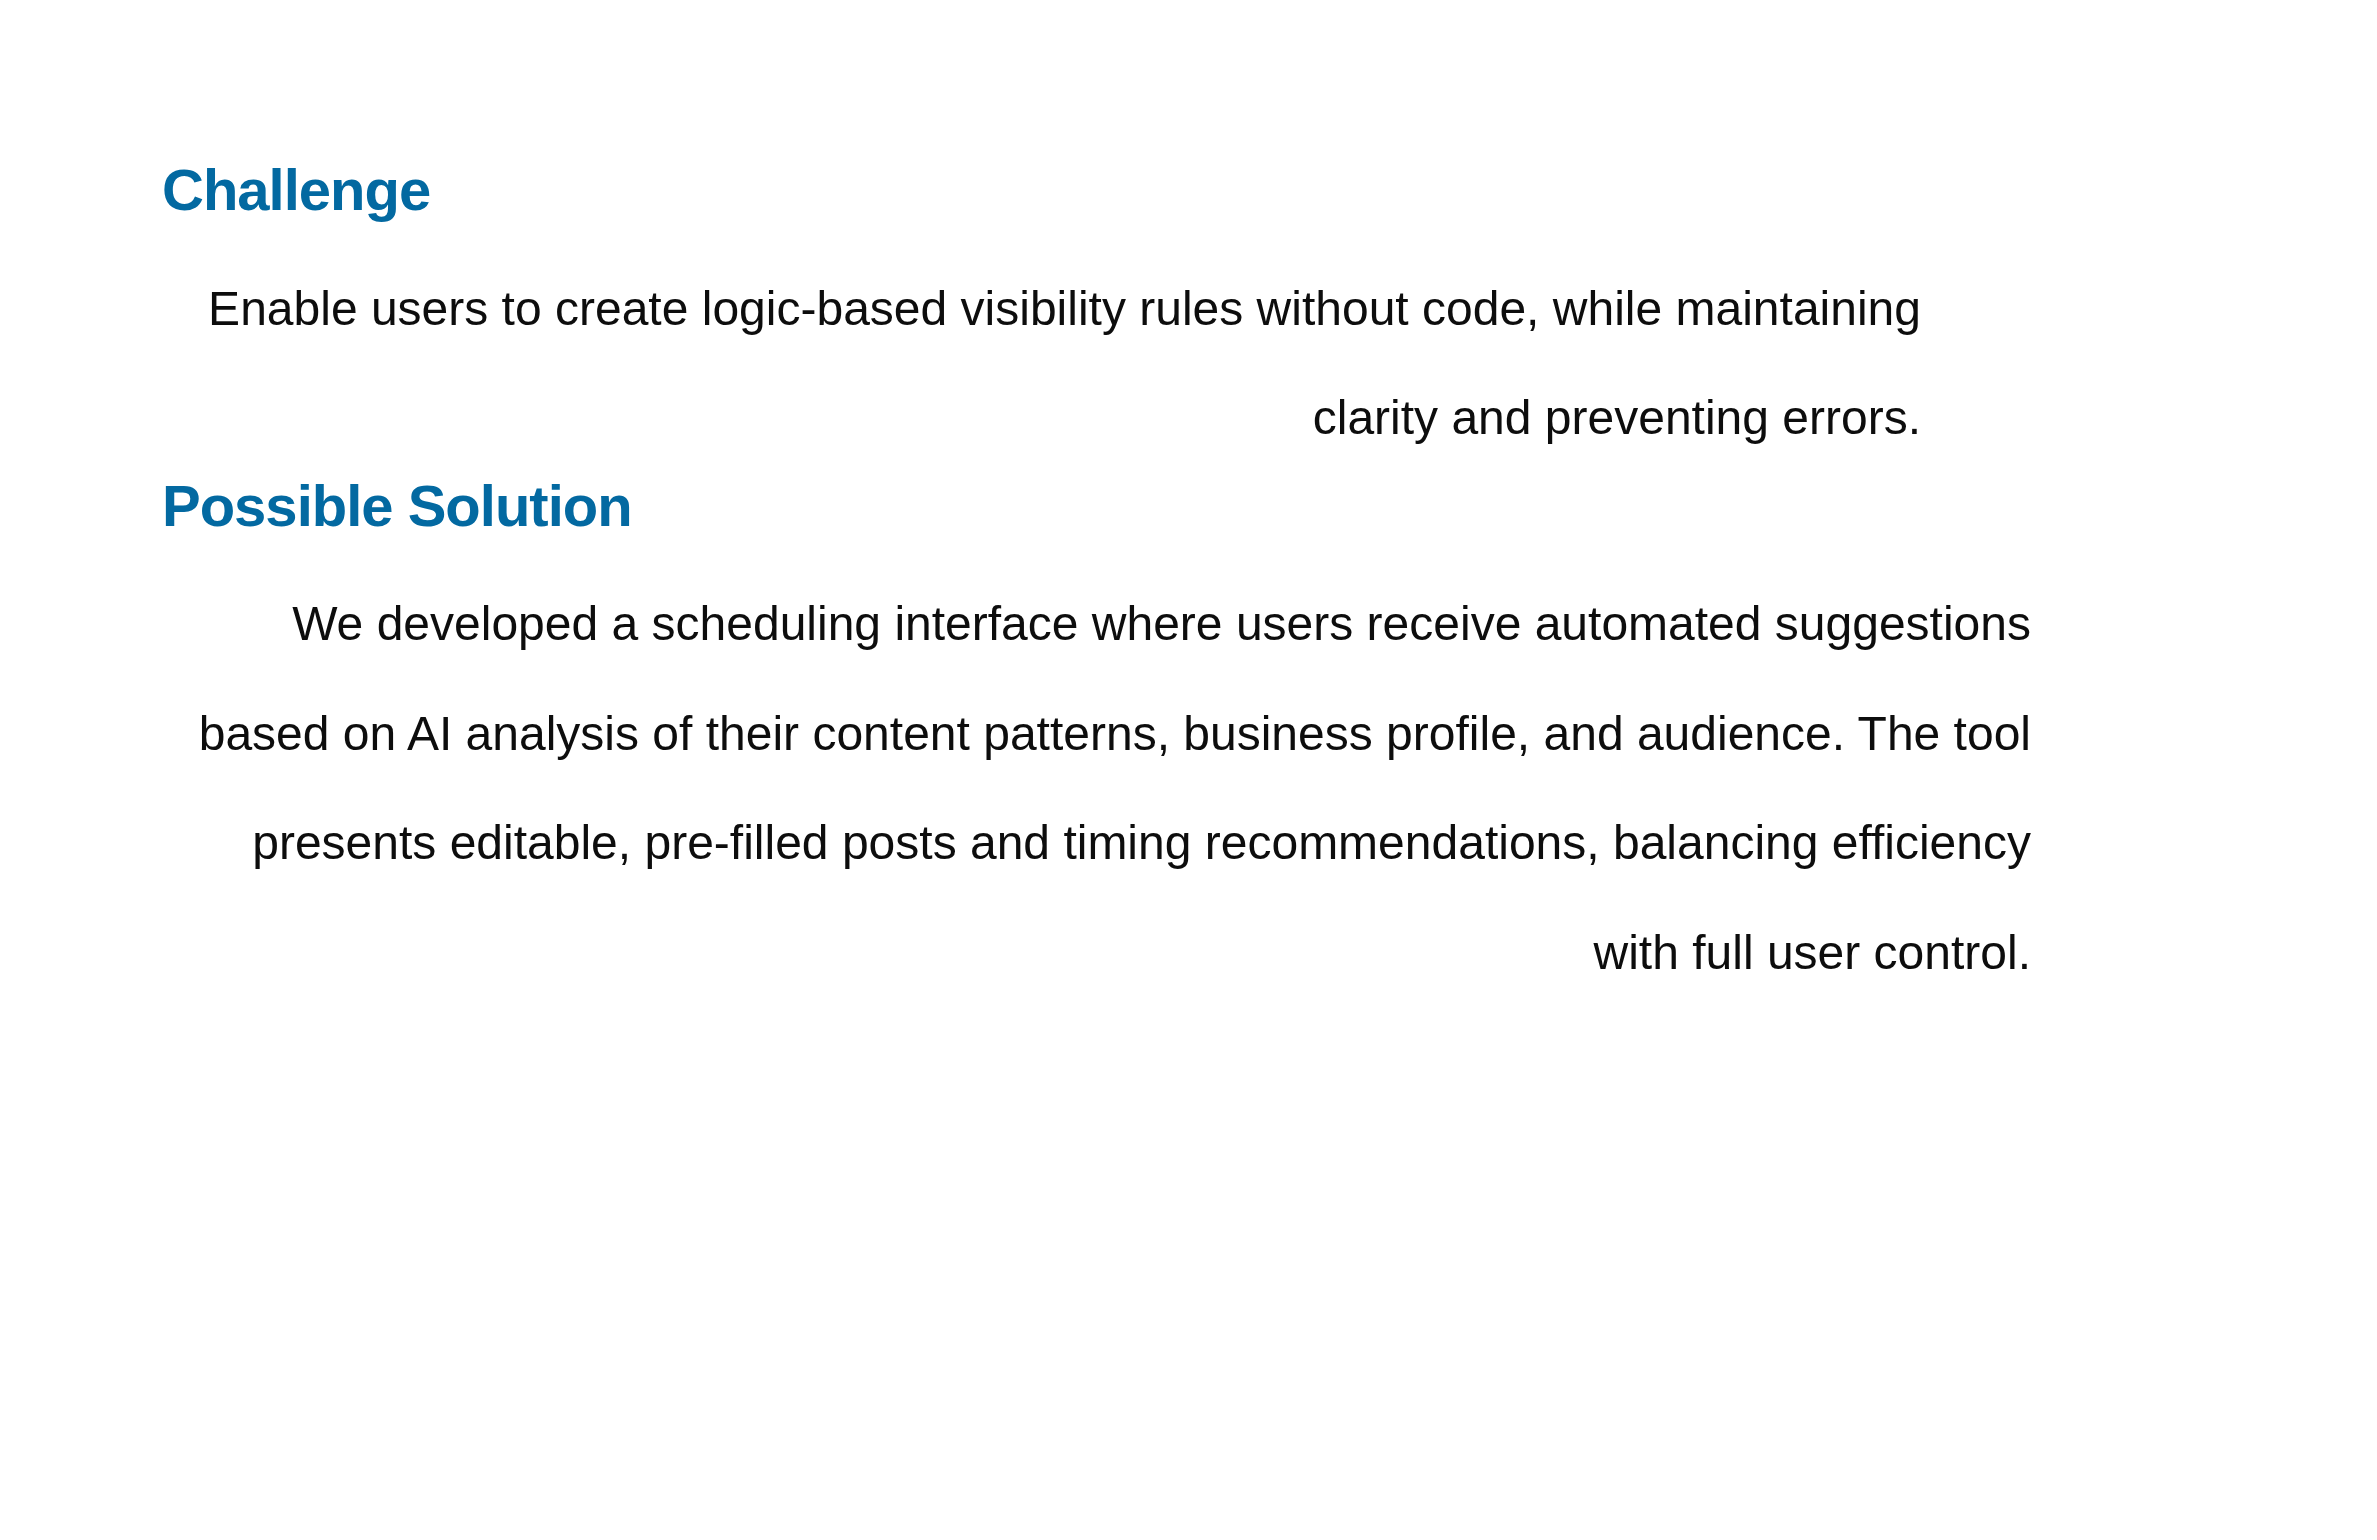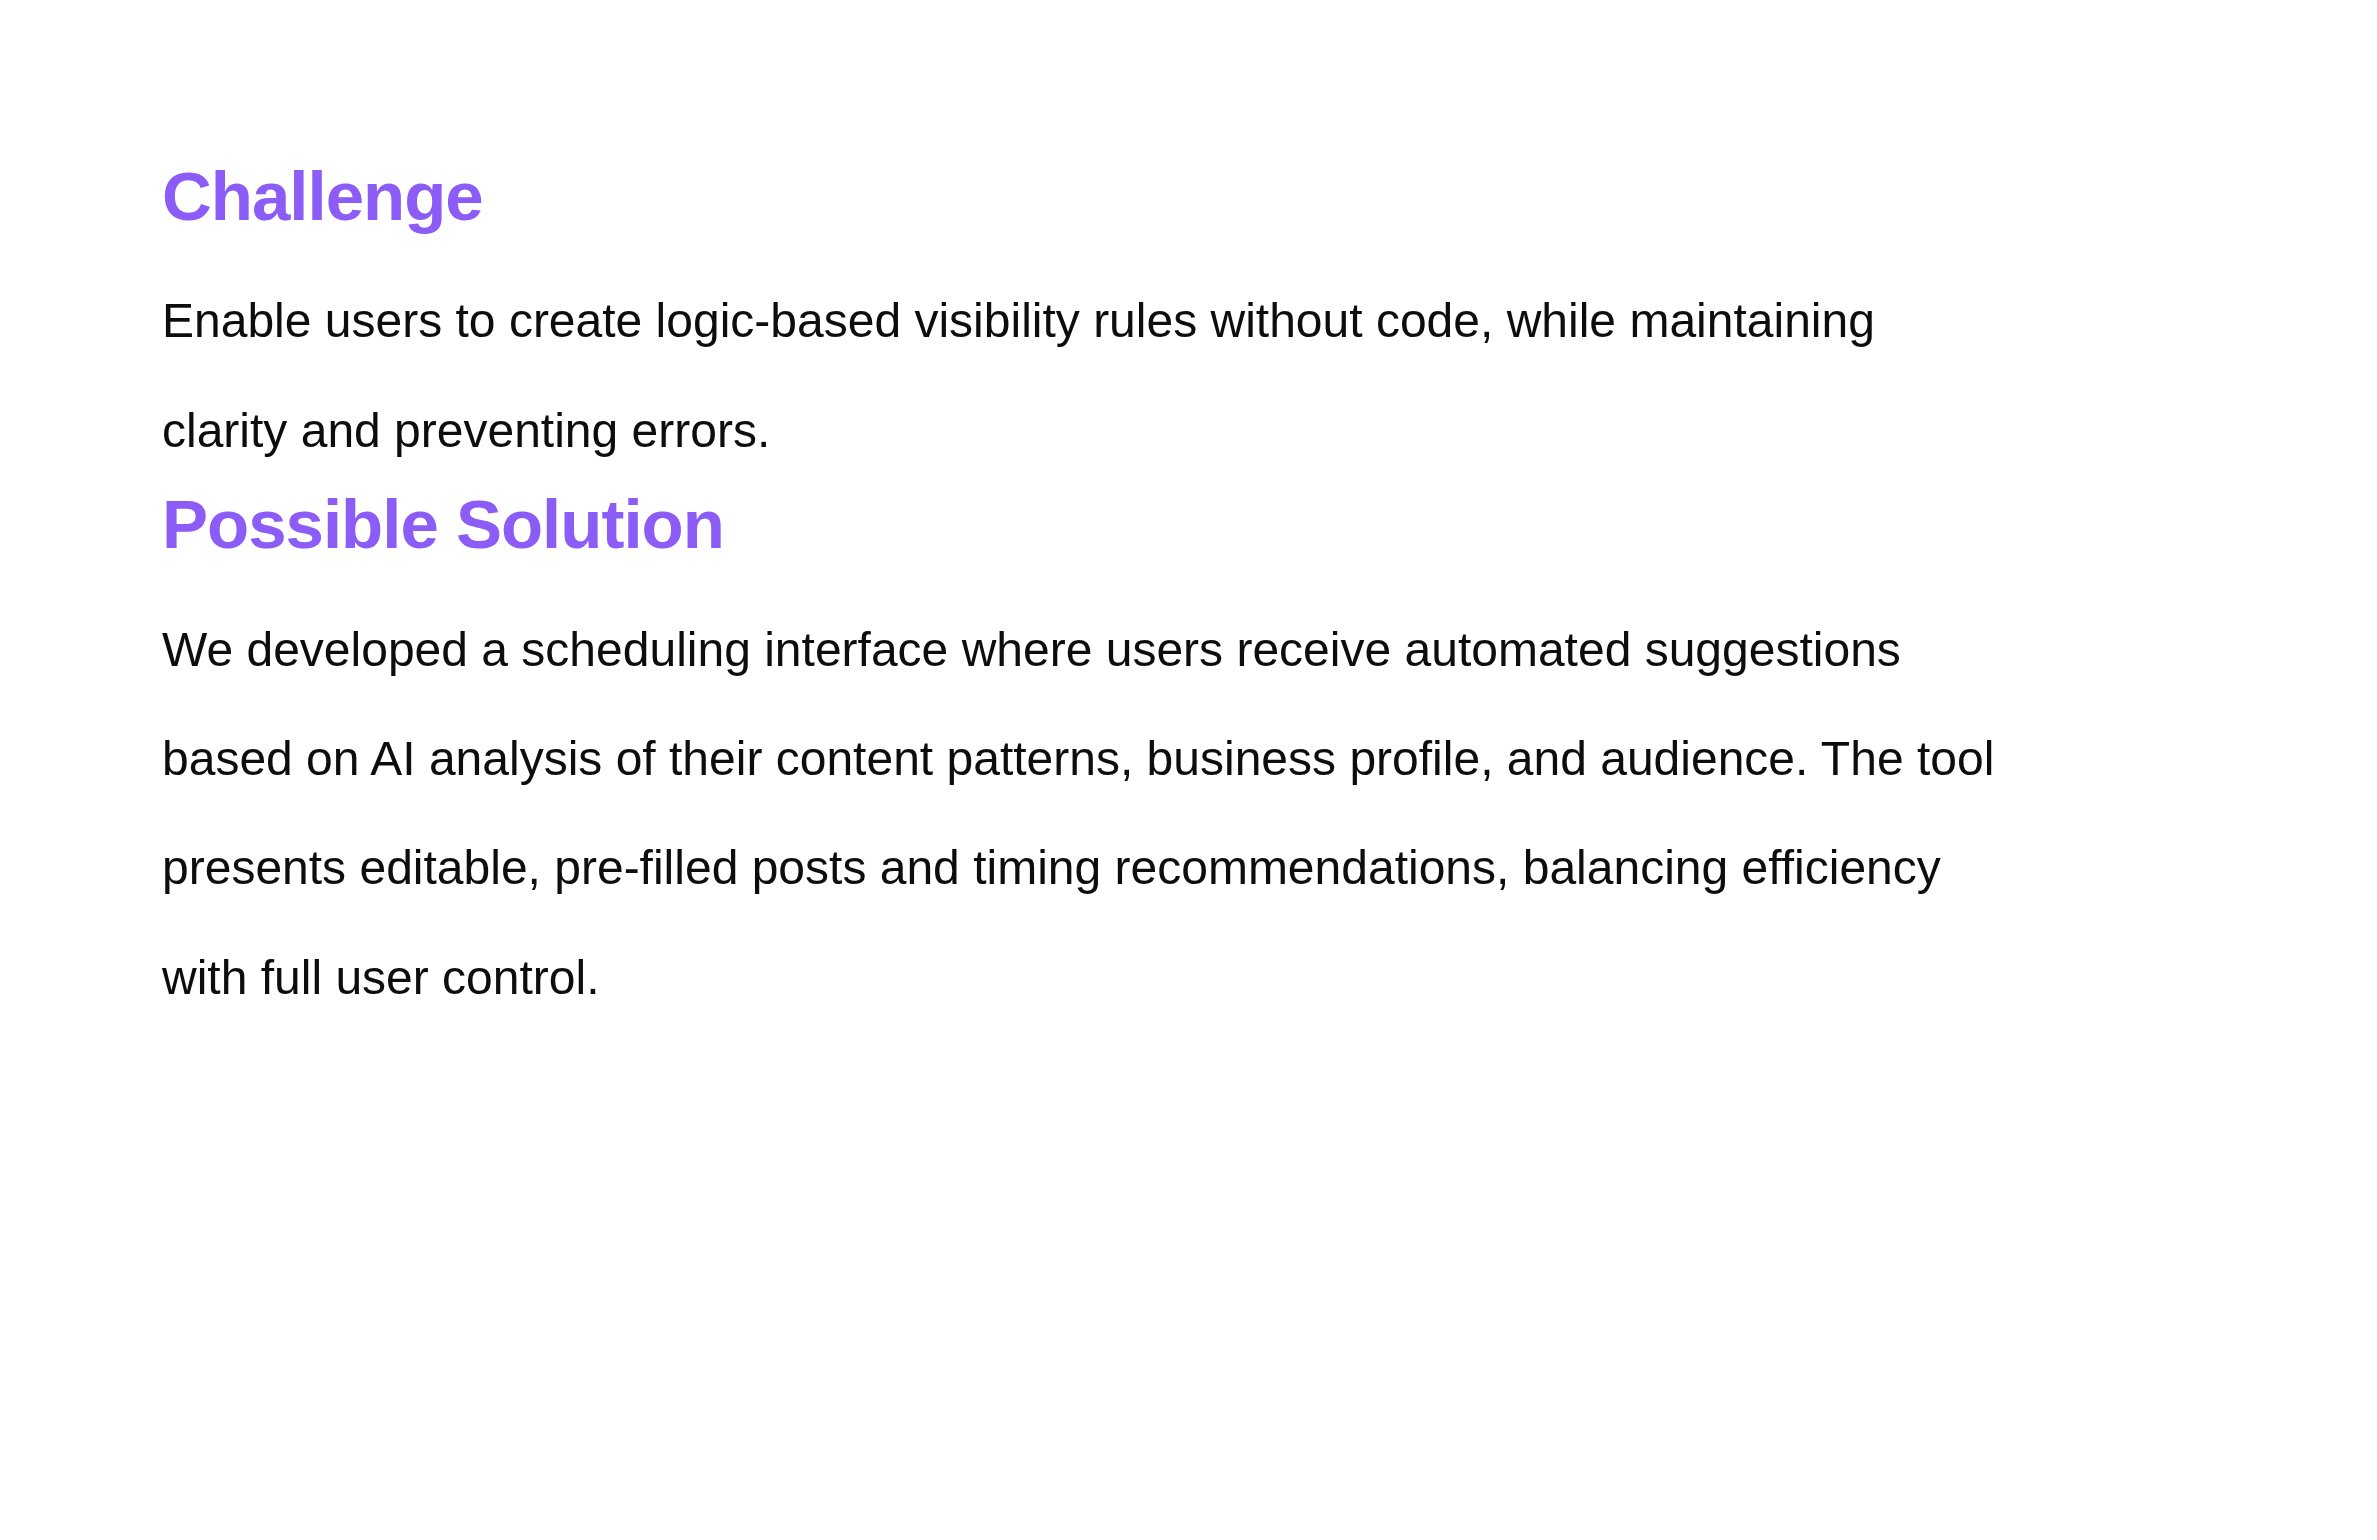--- a/index.html
+++ b/index.html
@@ -32,38 +32,39 @@
 
   .section {
     display: block;
   }
 
   .section + .section {
   }
 
   .section-heading {
     font-family: "Liberation Sans", sans-serif;
-    font-size: 69px;
+    font-size: 58px;
     font-weight: 700;
     line-height: 1.15;
     letter-spacing: -1px;
-    color: #8b5cf6;
+    color: #0369a1;
     margin: 0;
     white-space: nowrap;
   }
 
   .section-body {
     font-family: "Liberation Sans", sans-serif;
     font-size: 48px;
     font-weight: 400;
     line-height: 2.28;
     letter-spacing: 0px;
     color: #0d0d0d;
     margin: 30px 0 0 0;
     max-width: 1931px;
+    text-align: right;
   }
 
   
   .section--challenge .section-body {
     max-width: 1759px;
   }
 
   .section--solution .section-body {
     max-width: 1869px;
   }

